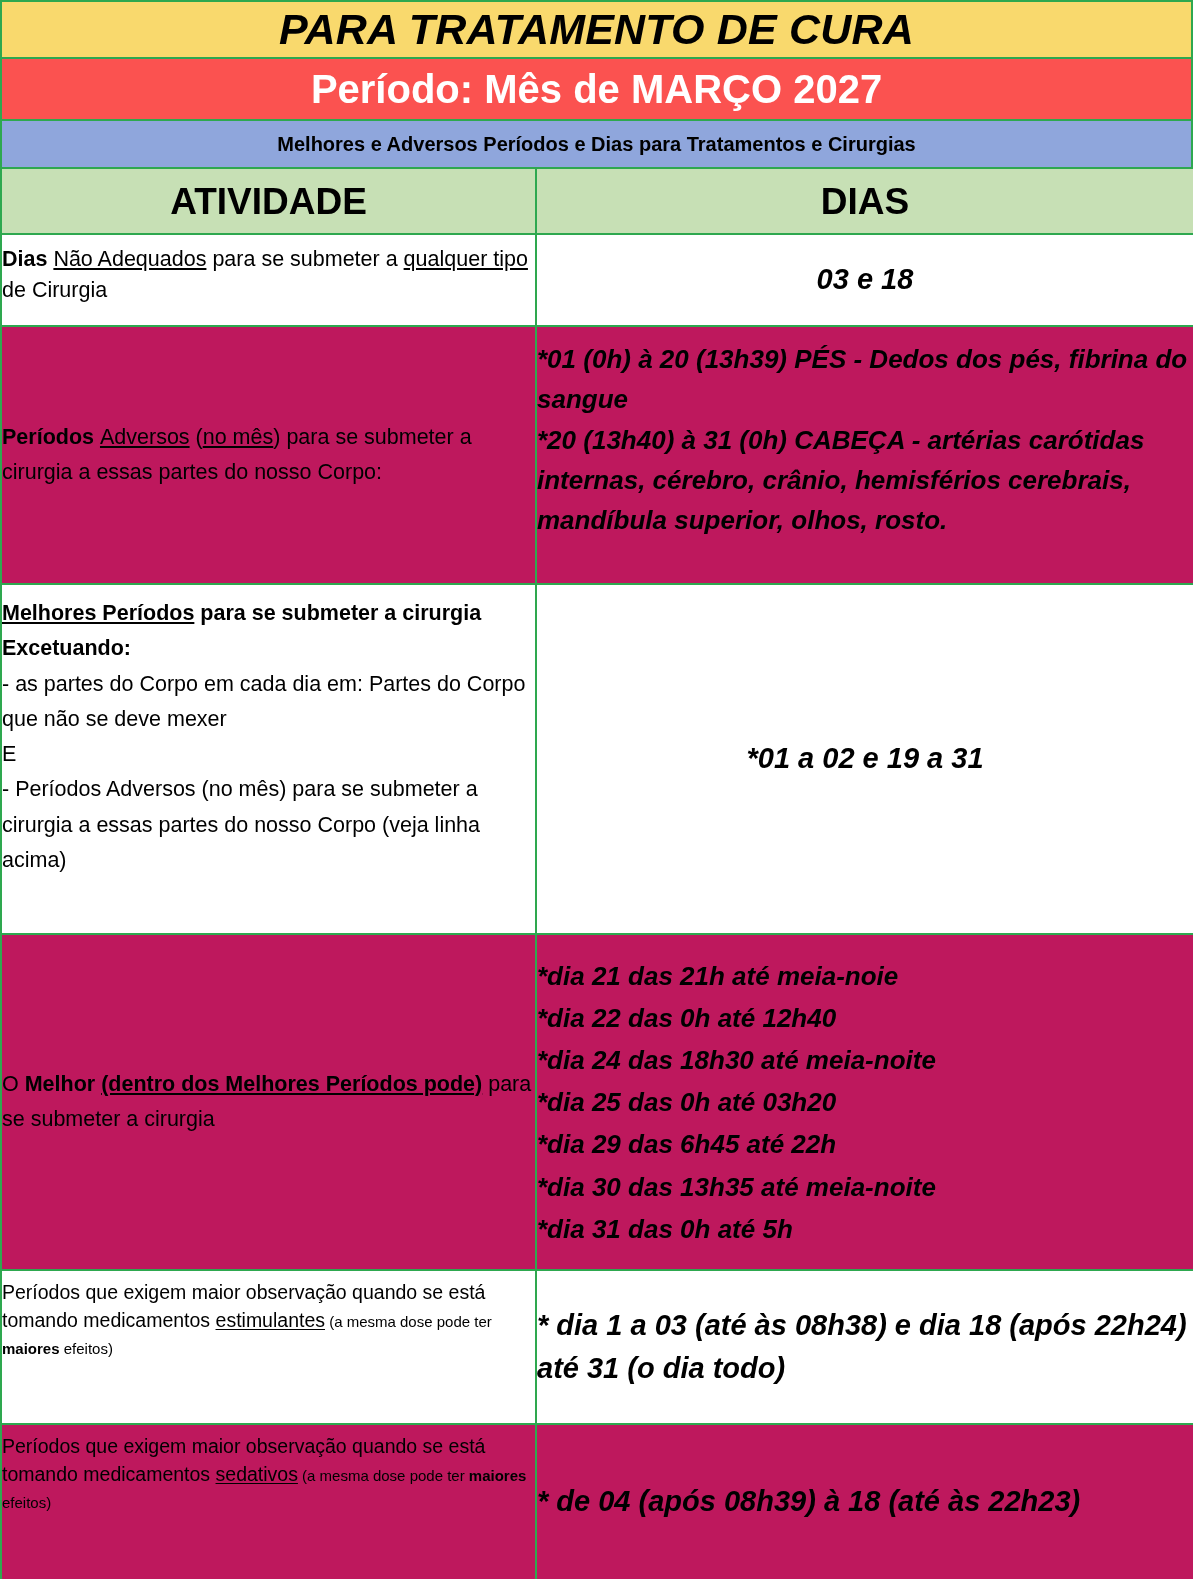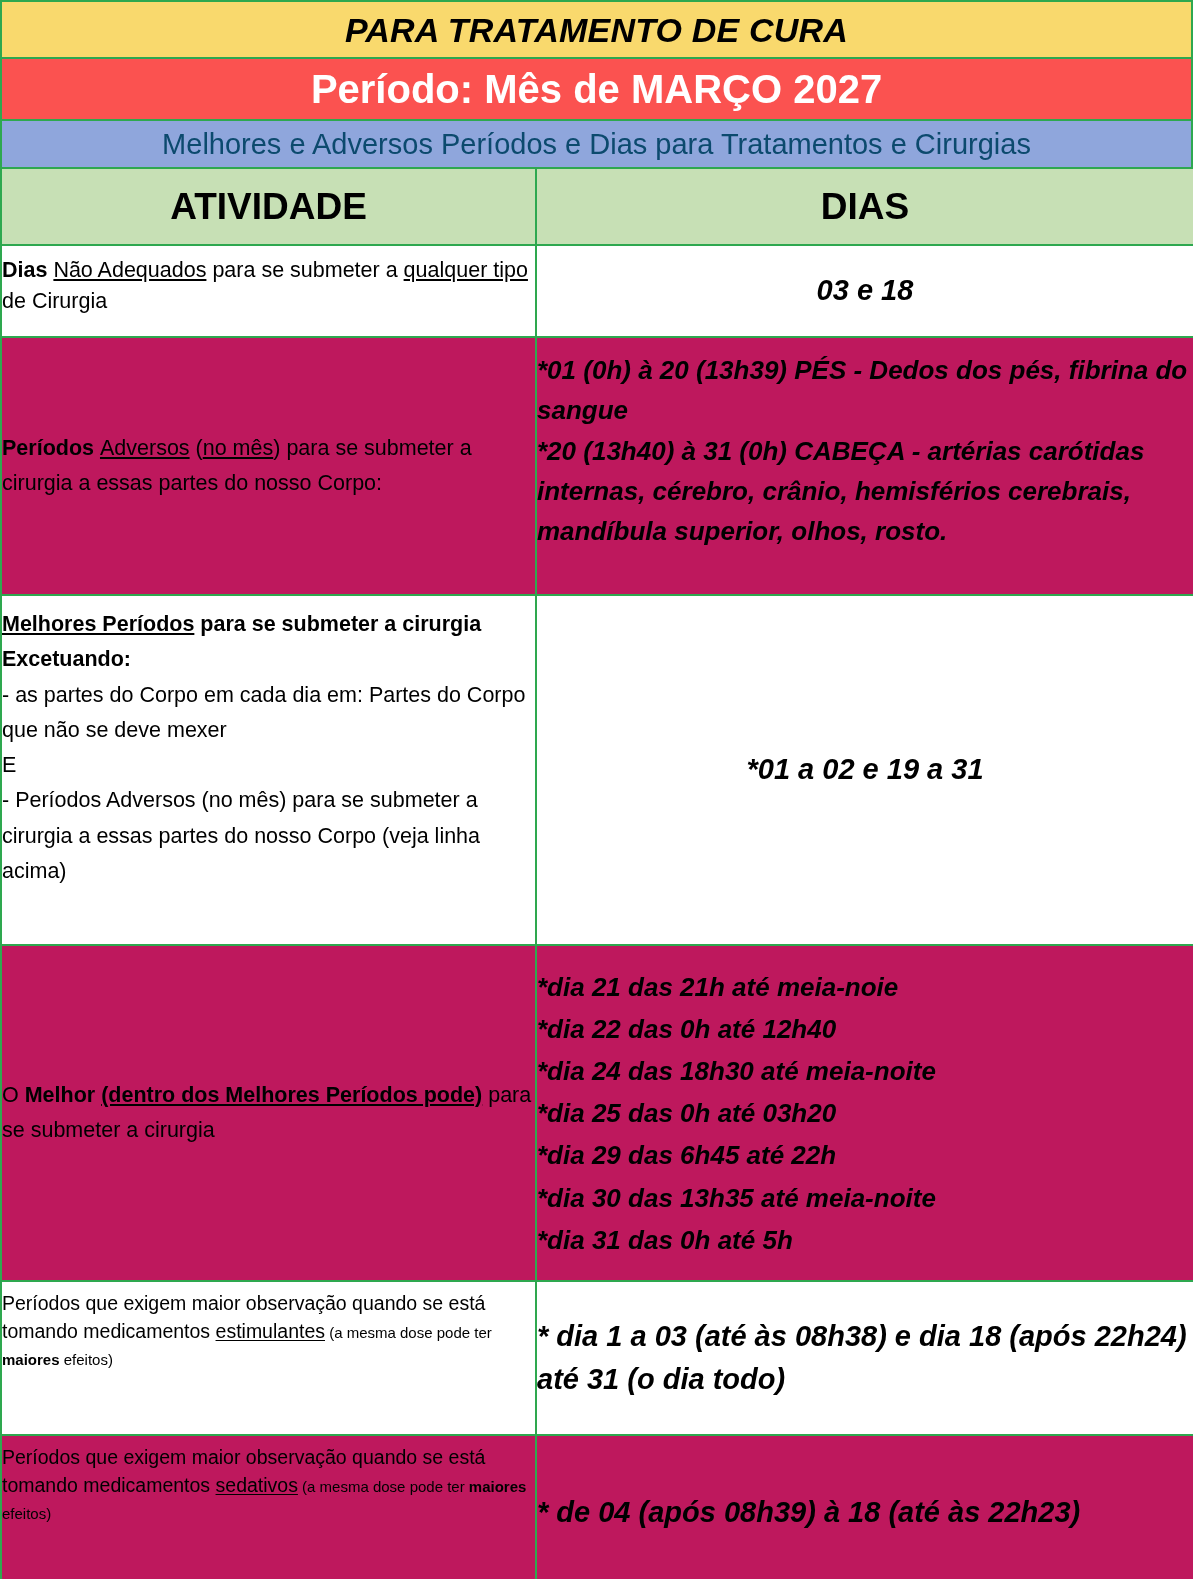--- a/index.html
+++ b/index.html
@@ -33,21 +33,21 @@
     text-align: center;
     overflow: hidden;
   }
   .band-title {
     height: 57px;
     background: #F9D96D;
   }
   .band-title .txt {
     font-weight: bold;
     font-style: italic;
-    font-size: 34px;
+    font-size: 43px;
     color: #000000;
     letter-spacing: 0.2px;
     line-height: 1;
   }
   .band-period {
     height: 62px;
     background: #FB5250;
     border-top: 2px solid #2EA84F;
   }
   .band-period .txt {
@@ -55,23 +55,23 @@
     font-size: 40px;
     color: #FFFFFF;
     line-height: 1;
   }
   .band-sub {
     height: 48px;
     background: #8FA6DC;
     border-top: 2px solid #2EA84F;
   }
   .band-sub .txt {
-    font-weight: normal;
-    font-size: 29px;
-    color: #0c4a6e;
+    font-weight: bold;
+    font-size: 20px;
+    color: #000000;
     line-height: 1;
   }
 
   
   table.grid {
     border-collapse: collapse;
     width: 1193px;
     table-layout: fixed;
     box-sizing: border-box;
   }
@@ -80,21 +80,21 @@
     vertical-align: middle;
     box-sizing: border-box;
     padding: 0;
   }
   col.c-act { width: 535px; }
   col.c-days { width: 658px; }
 
   
   .hdr {
     background: #C7E0B5;
-    height: 77px;
+    height: 66px;
     text-align: center;
   }
   .hdr .txt {
     font-weight: bold;
     font-size: 37px;
     color: #000000;
     line-height: 1;
   }
 
   

